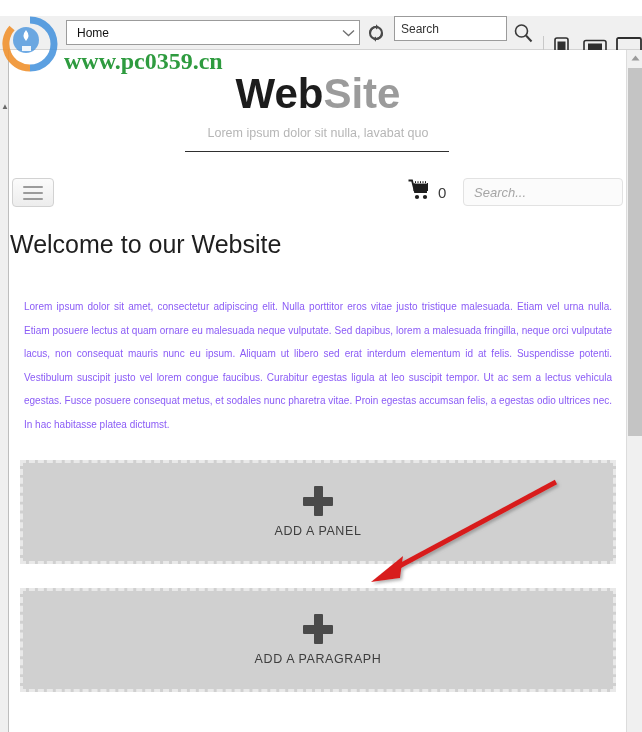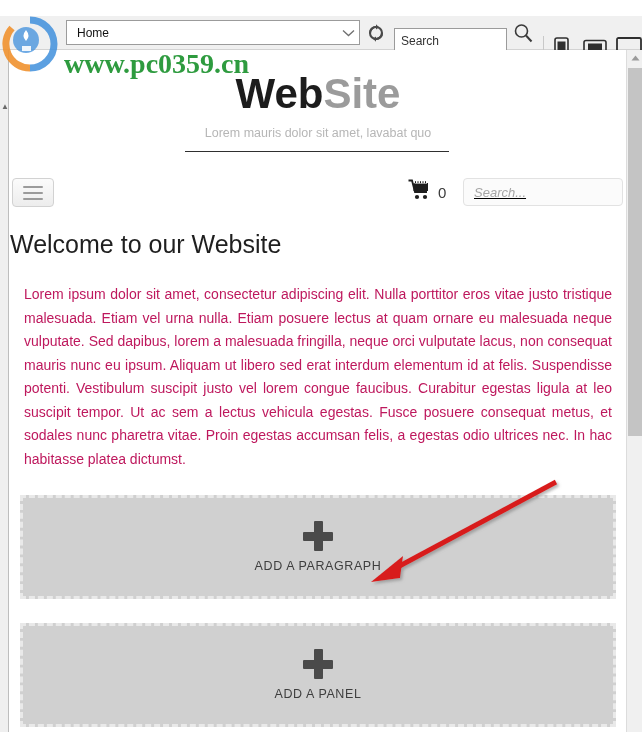--- a/index.html
+++ b/index.html
@@ -63,21 +63,21 @@
   .chev-down {
     width: 22px; height: 23px; display:flex; align-items:center; justify-content:center;
   }
   .chev-down svg { display:block; }
 
   .tb-refresh {
     position: absolute; left: 366px; top: 7px;
     width: 20px; height: 20px;
   }
   .tb-search-box {
-    position: absolute; left: 394px; top: 12px;
+    position: absolute; left: 394px; top: 0;
     width: 113px; height: 25px;
     background: #ffffff; border: 1px solid #9b9b9b;
     display: flex; align-items: center;
   }
   .tb-search-box input {
     border: 0; outline: 0; width: 100%; height: 100%;
     padding-left: 6px; font-size: 12px; color: #111;
     font-family: "Liberation Sans", sans-serif; background: transparent;
   }
   .tb-search-box input::placeholder { color:#333; opacity:1; }
@@ -147,36 +147,36 @@
   .cart-wrap {
     position: absolute; left: 398px; top: 19px;
     display: flex; align-items: center; gap: 6px;
   }
   .cart-count { font-size: 15px; color: #3b3b3b; }
 
   .site-search {
     position: absolute; left: 453px; top: 18px;
     width: 160px; height: 28px;
     background: #fbfbfb; border: 1px solid #e2e2e2; border-radius: 4px;
-    display: flex; align-items: center; text-decoration: underline;
+    display: flex; align-items: center;
   }
   .site-search input {
     flex: 1; border: 0; outline: 0; background: transparent;
     padding-left: 10px; font-size: 13px; font-style: italic; color: #8e8e8e;
     font-family: "Liberation Sans", sans-serif;
   }
   .site-search input::placeholder { color:#a6a6a6; font-style: italic; opacity:1; }
 
   .welcome {
     margin-top: 14px;
     text-align: left; font-size: 25px; color: #1f1f1f; font-weight: 400;
   }
   .body-copy {
-    margin: 24px 14px 0 14px;
-    font-size: 14px; line-height: 23.5px; color: #be185d;
+    margin: 36px 14px 0 14px;
+    font-size: 10px; line-height: 23.5px; color: #8b5cf6;
     text-align: justify;
   }
 
   .dropzone {
     position: relative;
     margin: 24px 10px 0 10px;
     height: 104px;
     background: #d0d0d0;
     border: 3px dashed #e9e9e9;
     display: flex; flex-direction: column; align-items: center; justify-content: center;
@@ -216,21 +216,21 @@
     position: absolute; left: 0px; top: 2px; width: 56px; height: 56px;
   }
   .wm-cn {
     position: absolute; left: 58px; top: 0px;
     font-size: 29px; font-weight: bold; color: #3f8fdc;
     letter-spacing: 1px; white-space: nowrap;
     font-family: "DejaVu Sans", sans-serif;
   }
   .wm-url {
     position: absolute; left: 62px; top: 34px;
-    font-size: 28px; font-weight: bold; color: #2e9b3f;
+    font-size: 24px; font-weight: bold; color: #2e9b3f;
     white-space: nowrap;
     font-family: "Liberation Serif", serif;
   }
 
   
   .annot-arrow {
     position: absolute; left: 0; top: 0; width: 642px; height: 732px;
     pointer-events: none;
   }
 </style>
@@ -300,21 +300,21 @@
   <div class="left-rail">
     <div class="left-rail-arrow">▲</div>
   </div>
 
   <div class="canvas">
 
     <div class="site-header">
       <div class="site-title">
         <span class="t-dark">Web</span><span class="t-light">Site</span>
       </div>
-      <div class="site-tagline">Lorem mauris dolor sit amet, lavabat quo</div>
+      <div class="site-tagline">Lorem ipsum dolor sit nulla, lavabat quo</div>
       <div class="site-rule"></div>
     </div>
 
     <div class="navbar">
       <div class="burger">
         <span class="bline"></span>
         <span class="bline"></span>
         <span class="bline"></span>
       </div>
 
@@ -341,26 +341,26 @@
 
       </div>
     </div>
 
     <h2 class="welcome">Welcome to our Website</h2>
 
     <p class="body-copy">Lorem ipsum dolor sit amet, consectetur adipiscing elit. Nulla porttitor eros vitae justo tristique malesuada. Etiam vel urna nulla. Etiam posuere lectus at quam ornare eu malesuada neque vulputate. Sed dapibus, lorem a malesuada fringilla, neque orci vulputate lacus, non consequat mauris nunc eu ipsum. Aliquam ut libero sed erat interdum elementum id at felis. Suspendisse potenti. Vestibulum suscipit justo vel lorem congue faucibus. Curabitur egestas ligula at leo suscipit tempor. Ut ac sem a lectus vehicula egestas. Fusce posuere consequat metus, et sodales nunc pharetra vitae. Proin egestas accumsan felis, a egestas odio ultrices nec. In hac habitasse platea dictumst.</p>
 
     <div class="dropzone">
       <span class="dz-plus"></span>
-      <span class="dz-label">ADD A PARAGRAPH</span>
+      <span class="dz-label">ADD A PANEL</span>
     </div>
 
     <div class="dropzone">
       <span class="dz-plus"></span>
-      <span class="dz-label">ADD A PANEL</span>
+      <span class="dz-label">ADD A PARAGRAPH</span>
     </div>
 
   </div>
 
   <div class="vscroll">
     <div class="vs-arrow-up">
       <svg width="9" height="6" viewBox="0 0 9 6">
           <path d="M4.5 0.5 L8.5 5.5 L0.5 5.5 Z" fill="#9a9a9a"></path>
         </svg>
     </div>

